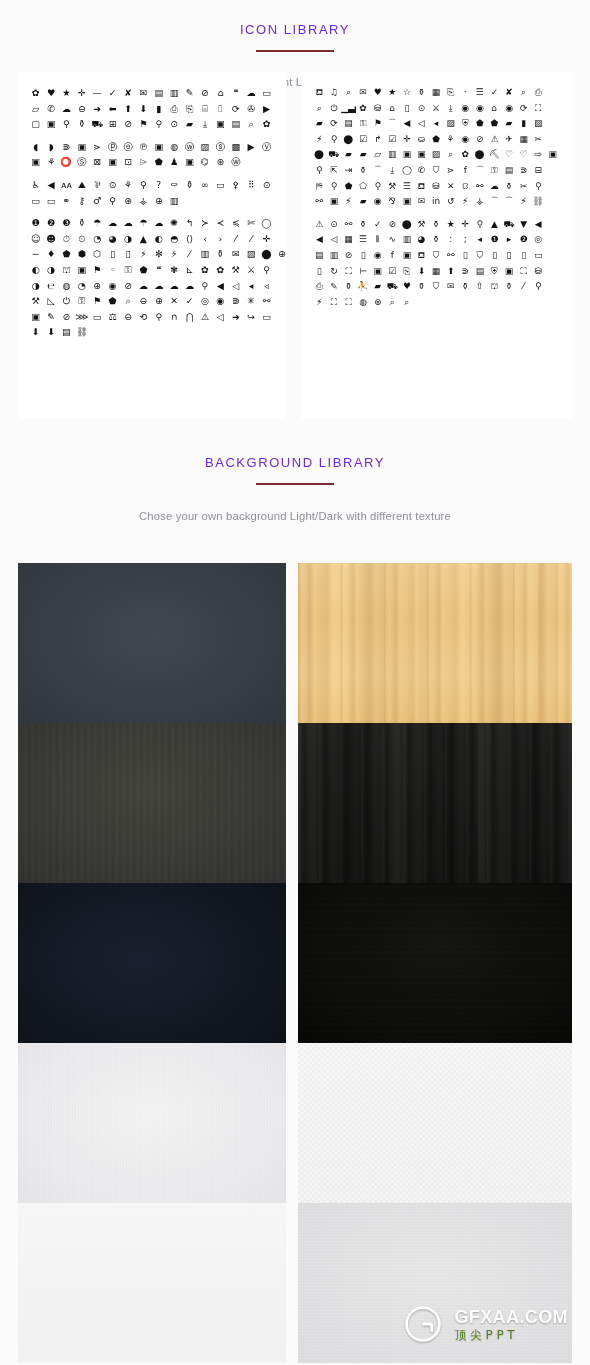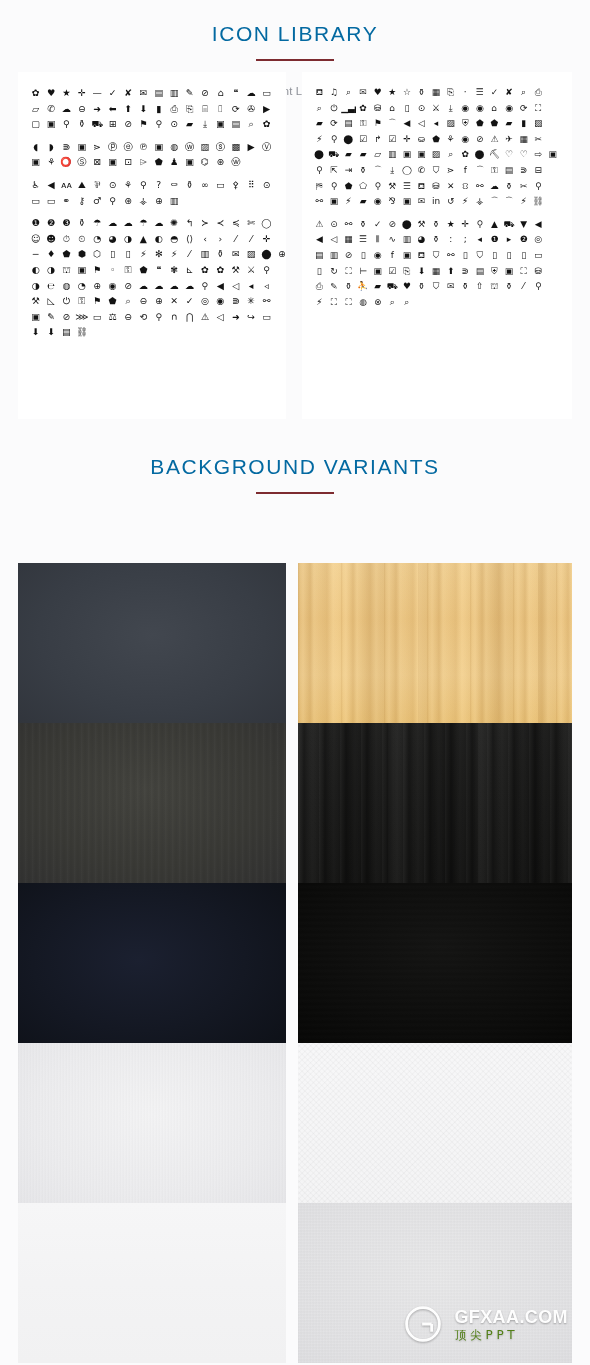--- a/index.html
+++ b/index.html
@@ -23,23 +23,23 @@
     height: 1365px;
     position: relative;
     background: #fbfbfc;
   }
 
   
   .section-head {
     text-align: center;
   }
   .section-title {
-    font-size: 21px;
+    font-size: 13px;
     letter-spacing: 1.55px;
-    color: #0369a1;
+    color: #6d28d9;
     font-weight: 400;
     font-family: "Liberation Sans", sans-serif;
   }
   .title-rule {
     width: 78px;
     height: 2px;
     background: #7d2b30;
     margin: 13px auto 0;
   }
   .section-sub {
@@ -775,22 +775,23 @@
             <span class="icon-cell">⊗</span>
             <span class="icon-cell">⌕</span>
             <span class="icon-cell">⌕</span>
           </div>
       </div>
     </div>
   </div>
 
   <div id="background-variants">
     <div class="section-head">
-      <h2 class="section-title">BACKGROUND VARIANTS</h2>
+      <h2 class="section-title">BACKGROUND LIBRARY</h2>
       <div class="title-rule" style="background: rgb(125, 43, 48);"></div>
+      <p class="section-sub">Chose your own background Light/Dark with different texture</p>
     </div>
   </div>
 
   <div class="swatch-grid">
     <div class="swatch-row">
       <div class="swatch sw-slate" style="background-color: rgb(58, 63, 70);">
         <div class="swatch-inner"></div>
       </div>
       <div class="swatch right sw-bamboo" style="background-color: rgb(240, 203, 136);">
         <div class="swatch-inner"></div>

